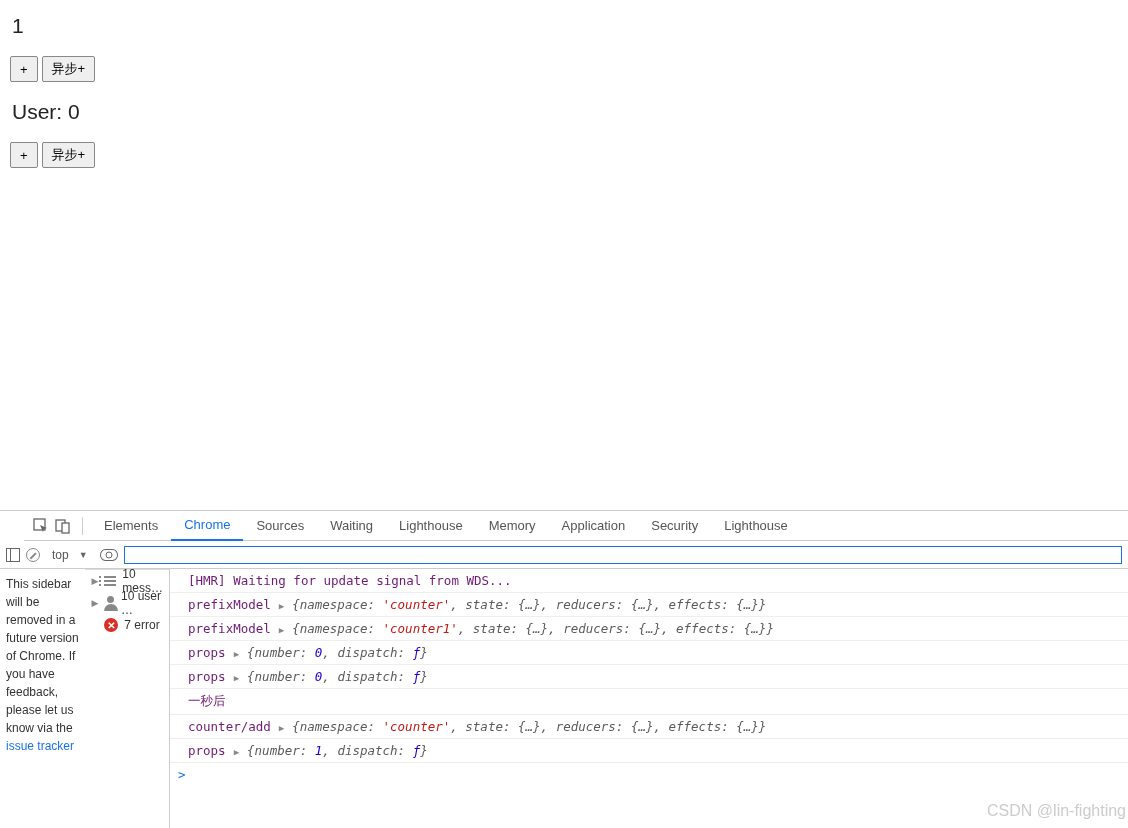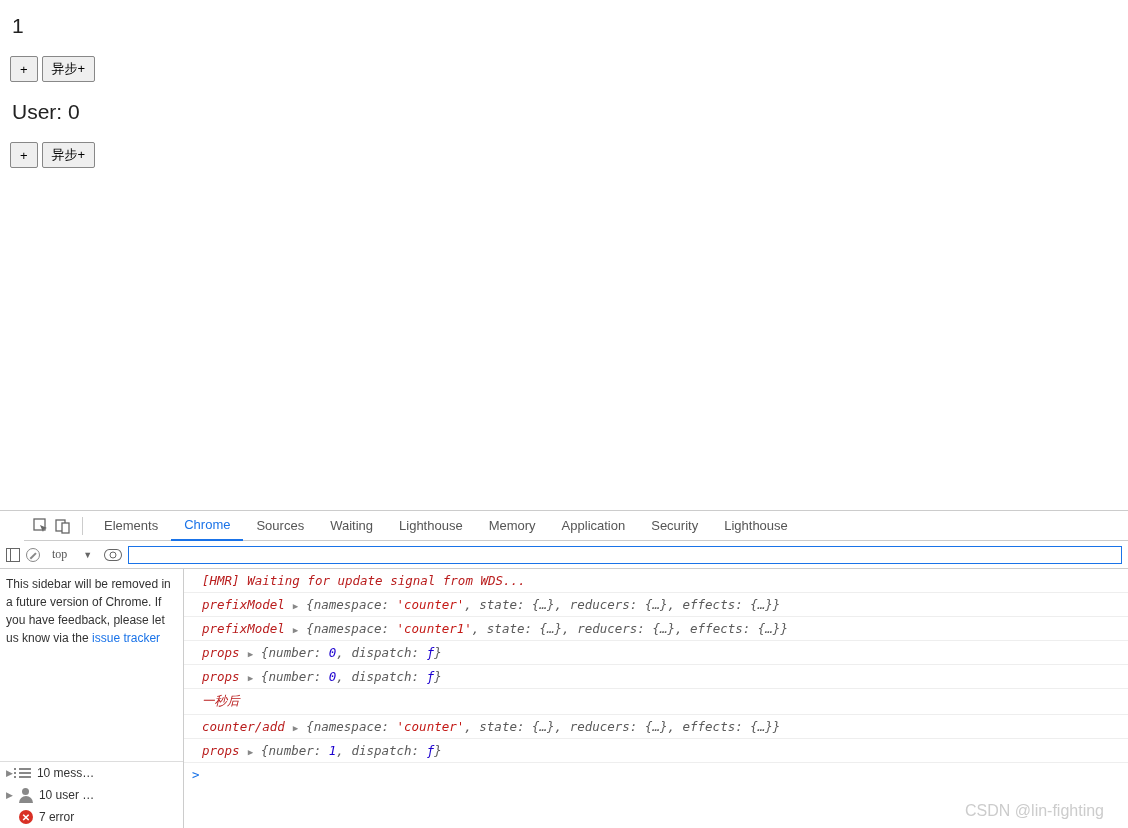--- a/index.html
+++ b/index.html
@@ -92,24 +92,24 @@
   outline: none;
   padding: 0 4px;
   font-size: 12px;
 }
 .dt-body {
   flex: 1 1 auto;
   display: flex;
   min-height: 0;
 }
 .dt-sidebar {
-  width: 184px;
+  width: 170px;
   border-right: 1px solid #ccc;
   display: flex;
-  flex-direction: column;
+  flex-direction: row;
   font-size: 12px;
   color: #333;
 }
 .dt-sidebar .msgbox {
   flex: 1 1 auto;
   padding: 6px 6px 0 6px;
   line-height: 1.5;
   overflow: hidden;
 }
 .dt-sidebar .msgbox .link { color: #1a73e8; cursor: pointer; }
@@ -127,34 +127,34 @@
   overflow: auto;
 }
 .dt-console .row {
   padding: 4px 12px 4px 18px;
   border-bottom: 1px solid #eee;
   white-space: nowrap;
   display: flex;
   align-items: baseline;
   gap: 8px;
 }
-.dt-console .label { color: #b91c1c; font-style: italic; }
+.dt-console .label { color: #701a75; }
 .dt-console .tri { color: #888; font-size: 9px; display:inline-block; }
 .dt-console .obj { color: #5a5a5a; font-style: italic; }
 .dt-console .key { color: #5a5a5a; font-style: italic; margin-top: 20px; }
 .dt-console .str { color: #c41a16; }
 .dt-console .num { color: #1c00cf; font-style: italic; }
 .dt-console .fn  { color: #1c00cf; font-style: italic; }
 .dt-console .punct { color: #5a5a5a; font-style: italic; }
 .dt-console .prompt {
   color: #1a73e8; padding: 4px 12px 4px 8px;
 }
 .watermark {
   position: absolute;
-  right: 24px; bottom: 8px;
+  right: 2px; bottom: 8px;
   color: #ccc; font-size: 16px;
   font-family: "Segoe UI", Arial, sans-serif;
   pointer-events: none;
 }
 svg { display: block; }
 .ico-circle { width:14px;height:14px;border:1.6px solid #888;border-radius:50%; position:relative;}
 .ico-circle::after{content:"";position:absolute;left:2px;right:2px;top:50%;height:1.6px;background:#888;transform:rotate(-45deg);}
 .ico-eye {
   width:18px;height:12px;border:1.5px solid #666;border-radius:60% 60% 60% 60% / 100% 100% 100% 100%;
   position:relative;
@@ -216,21 +216,21 @@
     <div class="icon-btn">
       <svg width="14" height="14" viewBox="0 0 14 14">
           <rect x="0.5" y="0.5" width="13" height="13" fill="none" stroke="#666"></rect>
           <line x1="4.5" y1="0.5" x2="4.5" y2="13.5" stroke="#666"></line>
         </svg>
     </div>
     <div class="icon-btn">
         <div class="ico-circle"></div>
       </div>
     <div class="sep"></div>
-    <div style="display:flex;align-items:center;gap:16px;cursor:pointer;font-family:Liberation Serif, serif;">
+    <div style="display:flex;align-items:center;gap:10px;cursor:pointer;">
       <span>top</span>
       <span style="font-size:9px;color:#666;">▼</span>
     </div>
     <div class="sep"></div>
     <div class="icon-btn">
         <div class="ico-eye"></div>
       </div>
     <input class="filter-input" value="" style="">
   </div>
 

